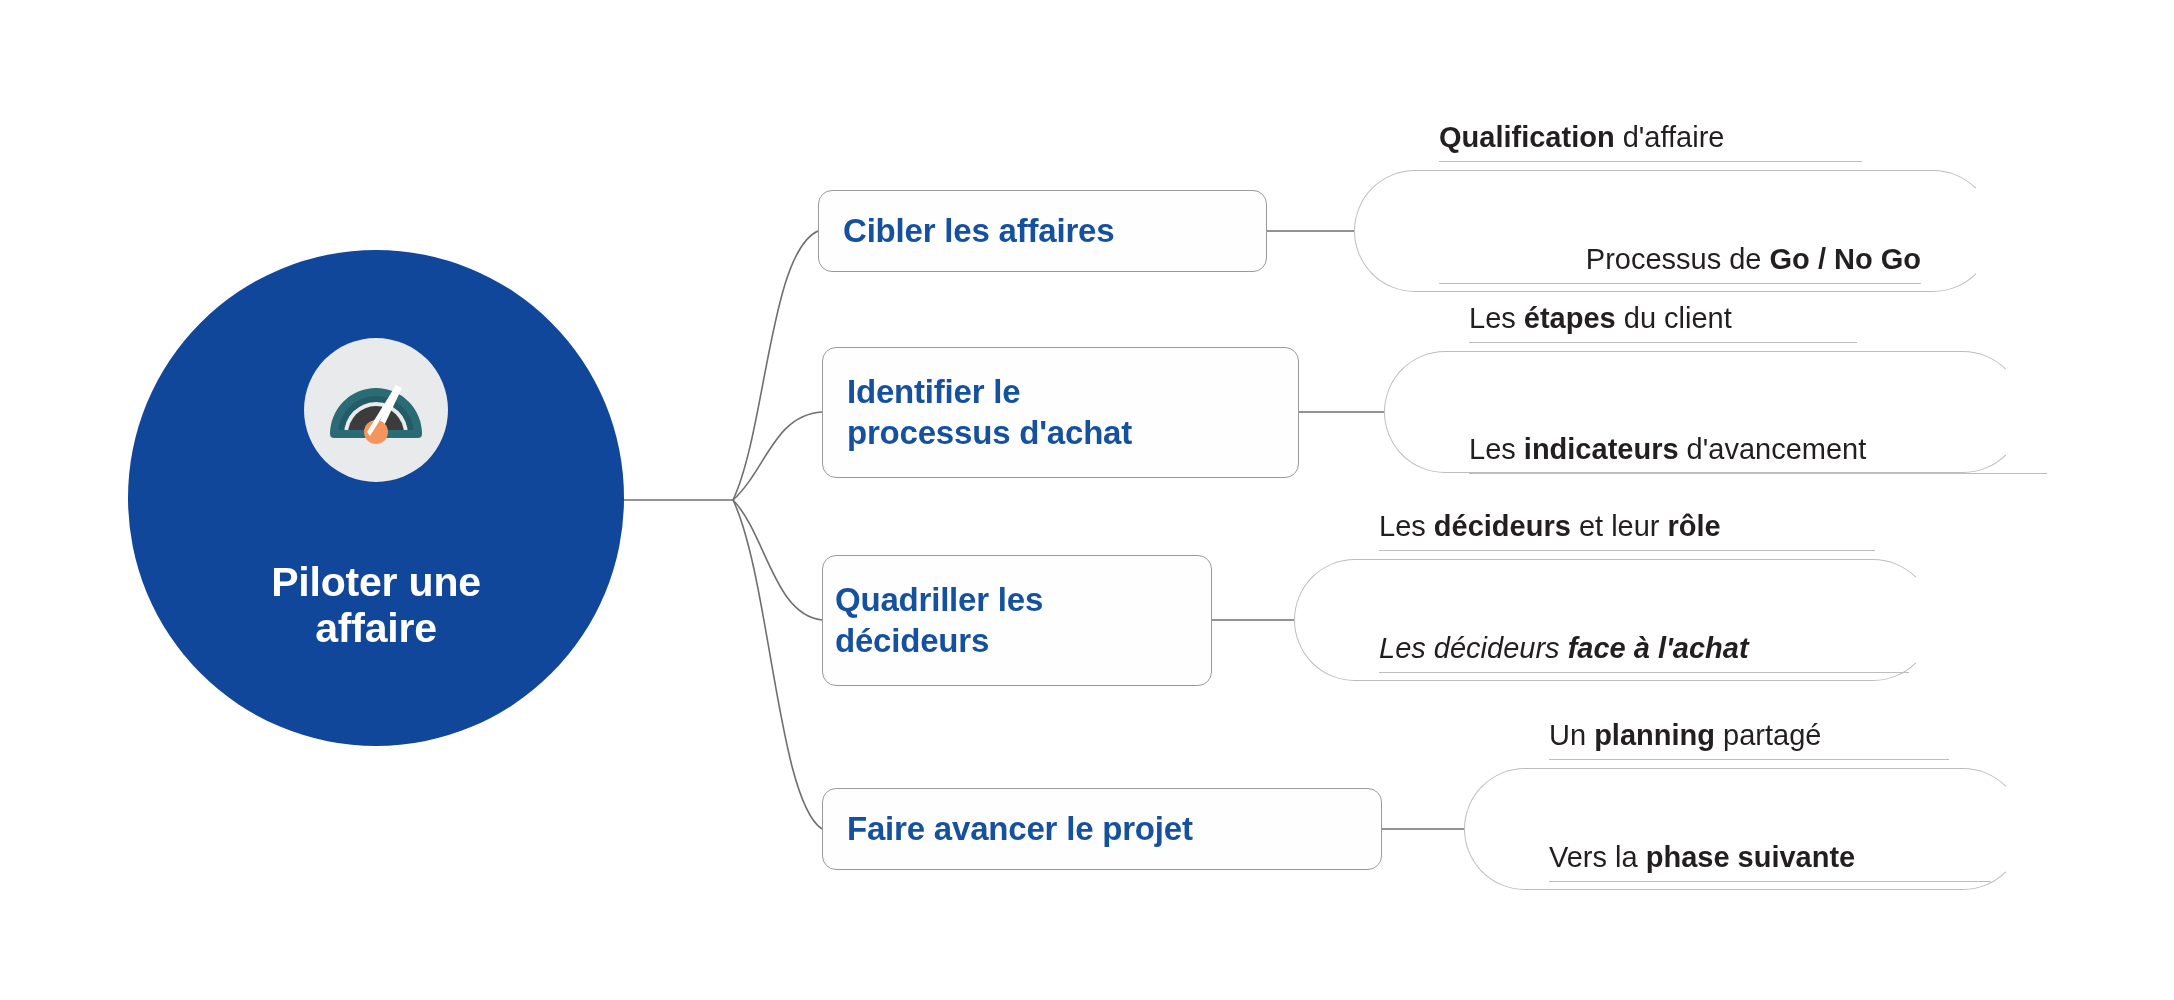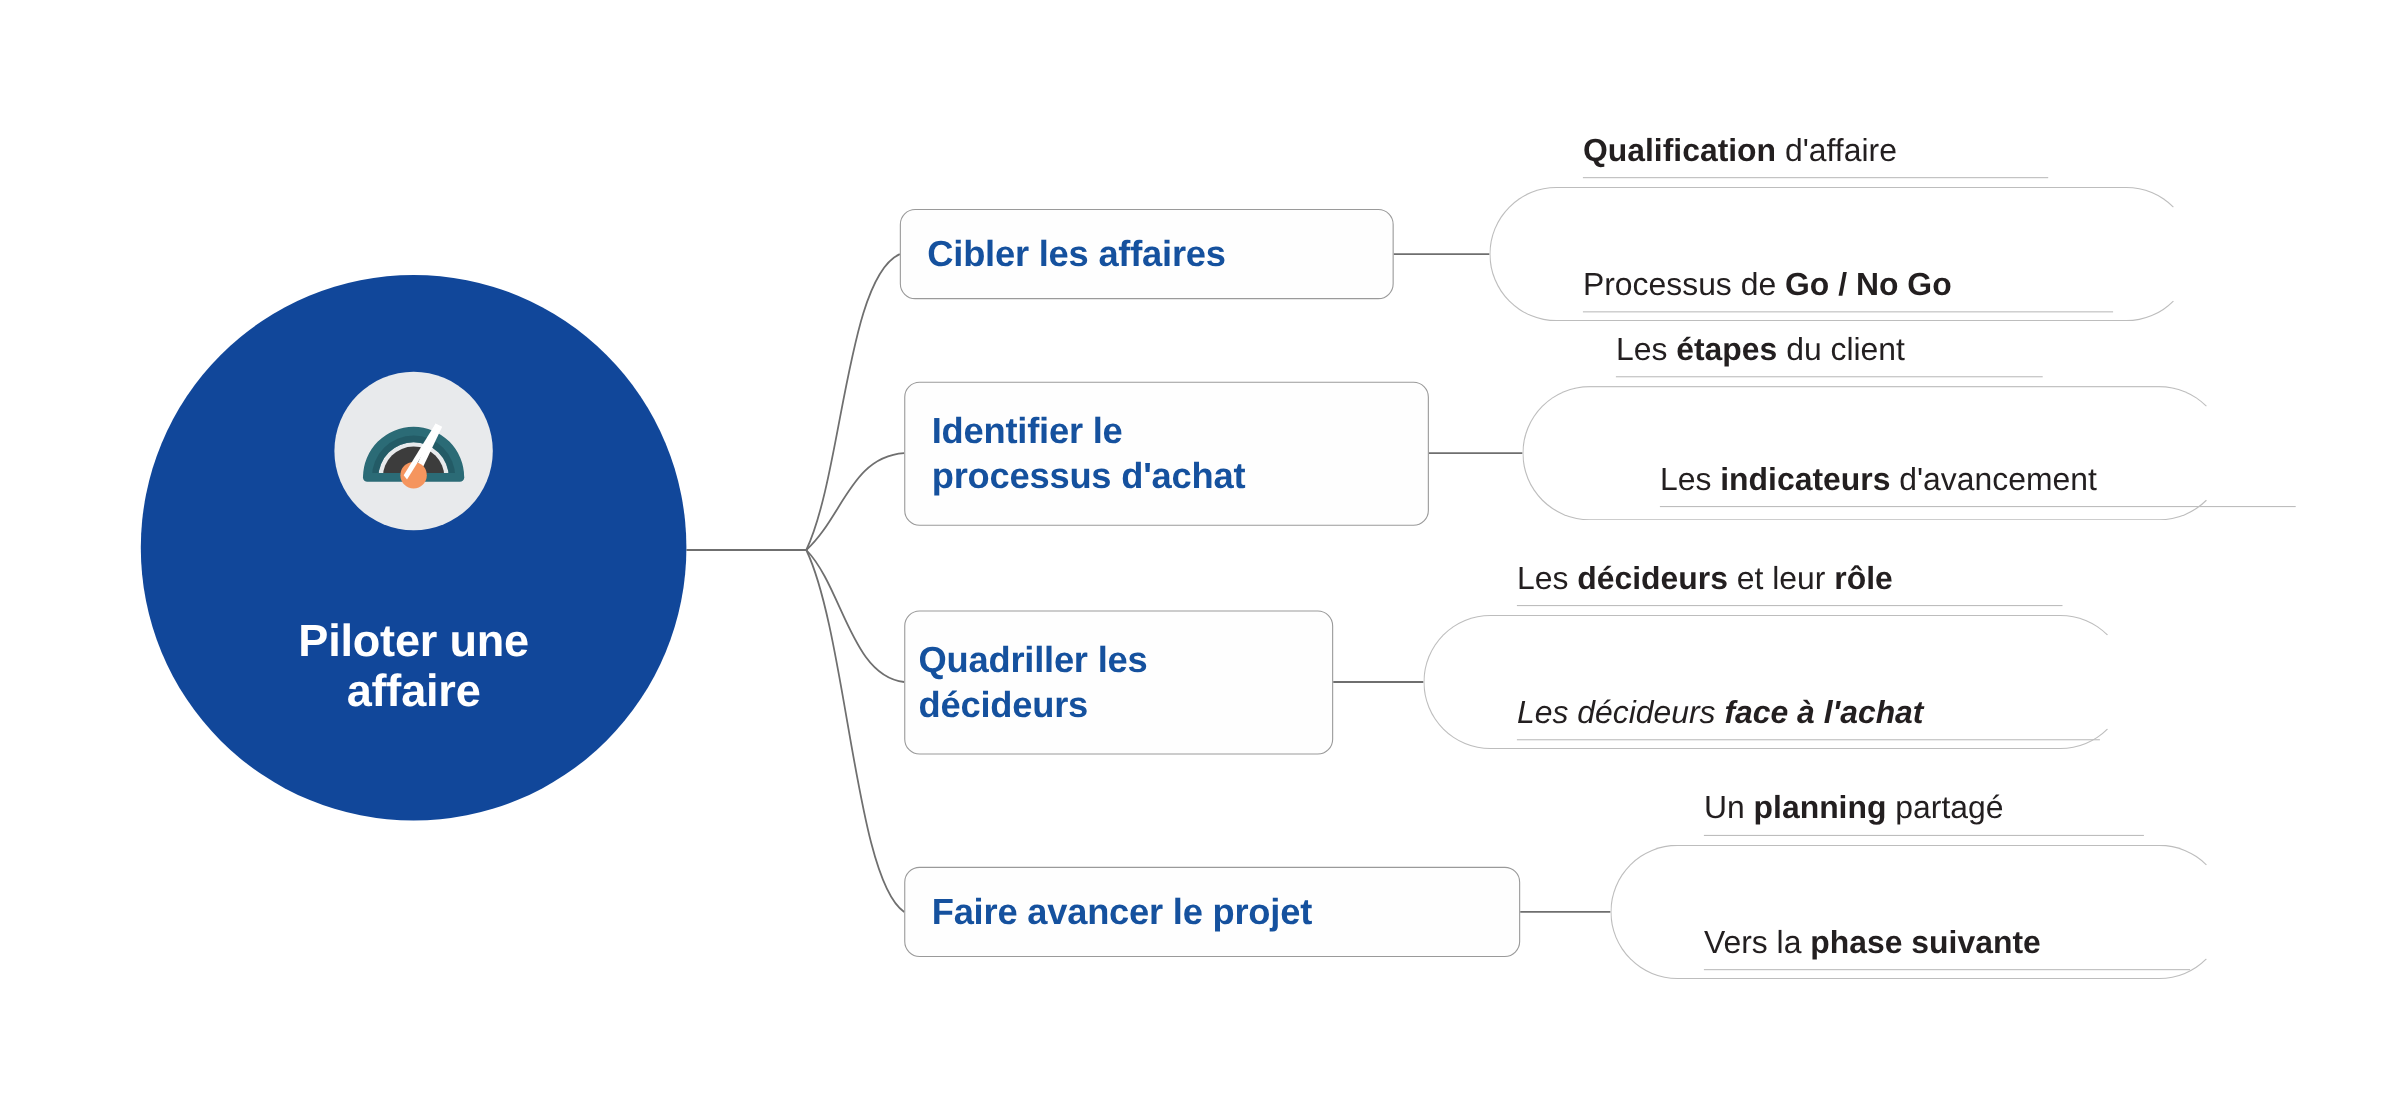--- a/index.html
+++ b/index.html
@@ -146,36 +146,36 @@
 
   <div class="branch-box" style="left:818px; top:190px; width:449px; height:82px;">
     <span class="branch-label">Cibler les affaires</span>
   </div>
 
   <div class="leaf-group" style="left:1354px; top:170px; width:780px; height:122px;">
     <div class="leaf-bracket" style="width:640px; height:122px; border-right-color:transparent;"></div>
     <div class="leaf-item top" style="left:85px; top:-47px; width:423px;">
       <span></span><b>Qualification</b><span> d'affaire</span>
     </div>
-    <div class="leaf-item bottom" style="left:85px; top:75px; width:482px;">
+    <div class="leaf-item bottom" style="left:85px; top:75px; width:482px;text-align:right;">
       <span>Processus de </span><b>Go / No Go</b><span></span>
     </div>
   </div>
 
   <div class="branch-box" style="left:822px; top:347px; width:477px; height:131px;">
     <span class="branch-label">Identifier le
 processus d'achat</span>
   </div>
 
   <div class="leaf-group" style="left:1384px; top:351px; width:780px; height:122px;">
     <div class="leaf-bracket" style="width:640px; height:122px; border-right-color:transparent;"></div>
     <div class="leaf-item top" style="left:85px; top:-47px; width:388px;">
       <span>Les </span><b>étapes</b><span> du client</span>
     </div>
-    <div class="leaf-item bottom" style="left:85px; top:71px; width:578px;margin-left:40px;">
+    <div class="leaf-item bottom" style="left:85px; top:84px; width:578px;">
       <span>Les </span><b>indicateurs</b><span> d'avancement</span>
     </div>
   </div>
 
   <div class="branch-box" style="left:822px; top:555px; width:390px; height:131px;padding-left:12px;">
     <span class="branch-label">Quadriller les
 décideurs</span>
   </div>
 
   <div class="leaf-group" style="left:1294px; top:559px; width:780px; height:122px;">

